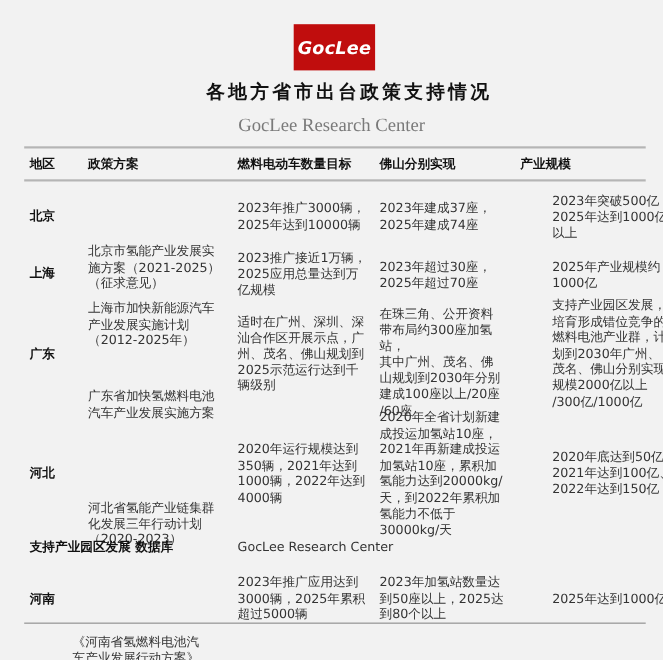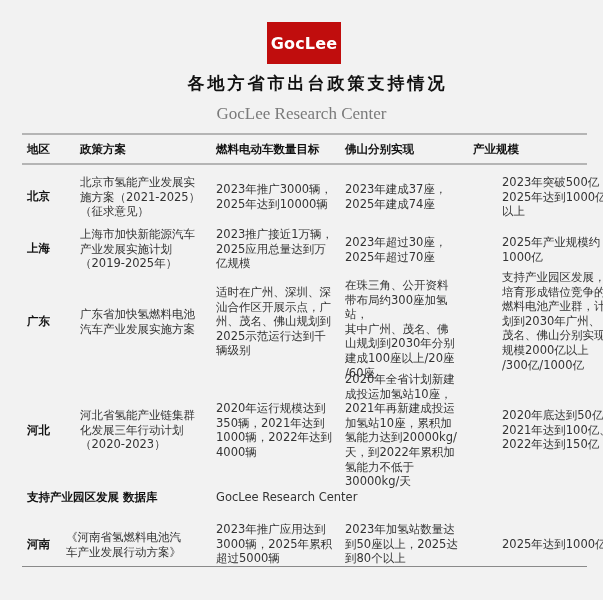--- a/index.html
+++ b/index.html
@@ -24,20 +24,21 @@
       height: 42px;
       background: #c00d0d;
       color: #fff;
       font-family: "DejaVu Sans", sans-serif;
       font-weight: bold;
       font-size: 16px;
       display: flex;
       align-items: center;
       justify-content: center;
       letter-spacing: 0.2px;
+      font-style: italic;
     }
     .title {
       position: absolute;
       left: 0;
       width: 603px;
       top: 72px;
       text-align: center;
       font-family: "DejaVu Serif", serif;
       font-weight: bold;
       font-size: 17px;
@@ -82,21 +83,21 @@
       font-family: Liberation Mono, monospace;
     }
     .region {
       position: absolute;
       left: 27px;
       font-size: 11.5px;
       font-weight: bold;
       color: #111;
       text-align: center;
     }
-    .c-policy { left: 80px; width: 128px; }
+    .c-policy { left: 80px; width: 128px; margin-top: 46px; }
     .c-vehicle { left: 216px; width: 124px; }
     .c-station { left: 345px; width: 125px; }
     .c-industry { left: 466px; width: 120px; margin-left: 36px; }
 
     .dbrow {
       position: absolute;
       top: 490px;
       font-size: 11.5px;
     }
     .footer {
@@ -137,21 +138,21 @@
 2025年建成74座</span>
   <span class="cell c-industry" style="top:175px">2023年突破500亿，
 2025年达到1000亿
 以上</span>
 </div>
 
 <div>
   <span class="region" style="top:241px">上海</span>
   <span class="cell c-policy" style="top:227px">上海市加快新能源汽车
 产业发展实施计划
-（2019-2025年）</span>
+（2012-2025年）</span>
   <span class="cell c-vehicle" style="top:227px">2023推广接近1万辆，
 2025应用总量达到万
 亿规模</span>
   <span class="cell c-station" style="top:235px">2023年超过30座，
 2025年超过70座</span>
   <span class="cell c-industry" style="top:235px">2025年产业规模约
 1000亿</span>
 </div>
 
 <div>

